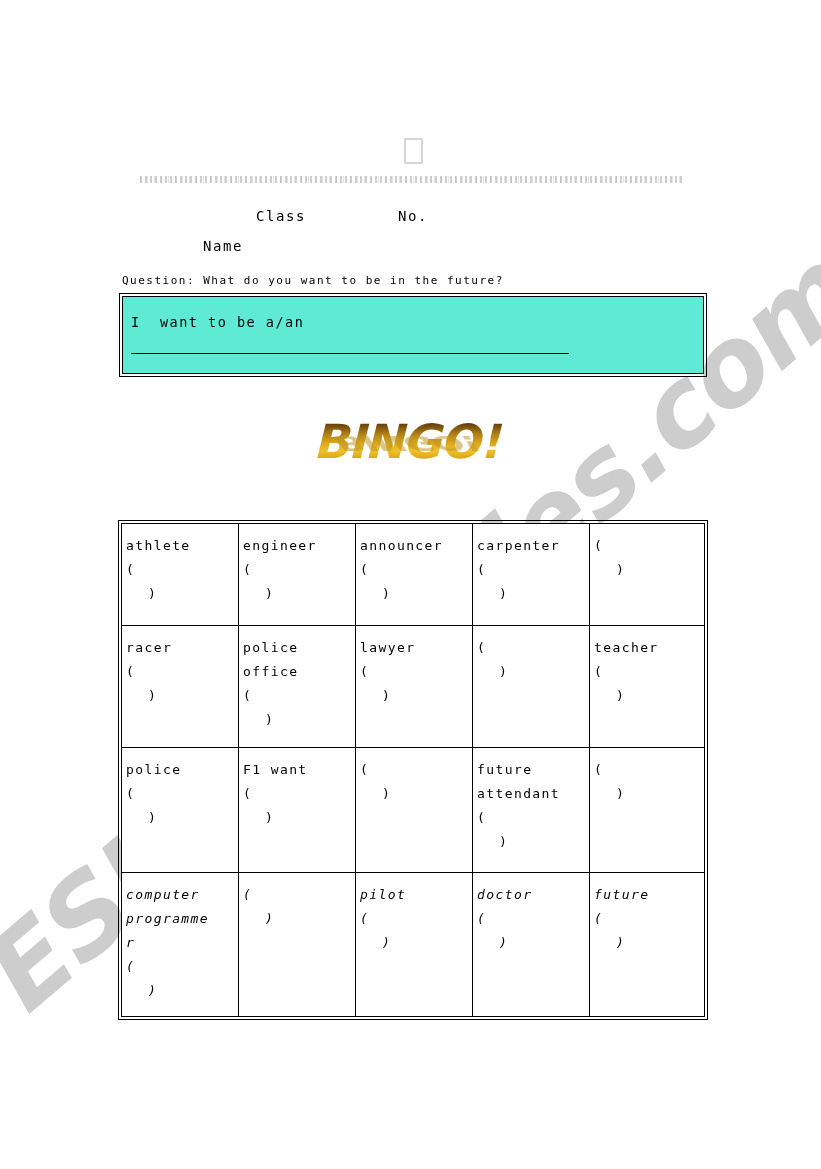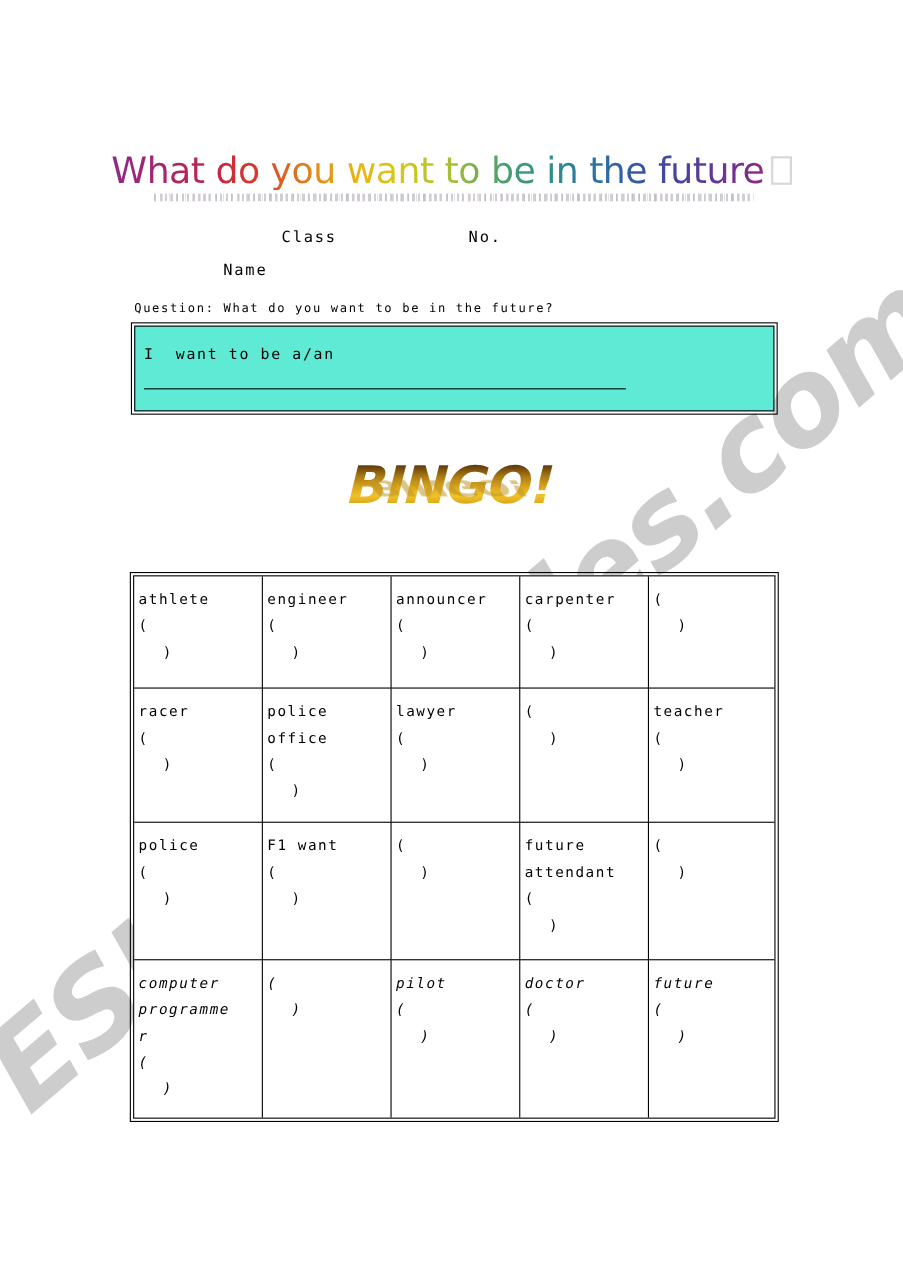--- a/index.html
+++ b/index.html
@@ -107,21 +107,21 @@
     position: absolute;
     left: 0;
     top: 208px;
     width: 821px;
     font-size: 14px;
     letter-spacing: 1.6px;
     color: #000;
     z-index: 6;
   }
   #classline .class-label { position: absolute; left: 256px; top: 0; }
-  #classline .no-label    { position: absolute; left: 426px; top: 0; }
+  #classline .no-label    { position: absolute; left: 398px; top: 0; }
   #classline .name-label  { position: absolute; left: 203px; top: 30px; }
 
   
   #question {
     position: absolute;
     left: 122px;
     top: 274px;
     font-size: 11px;
     letter-spacing: 1.5px;
     color: #000;
@@ -254,21 +254,21 @@
   .cell .paren-open  { margin-left: 0px; }
 </style>
 </head>
 <body>
 
 <div id="page">
 
   <div id="watermark">ESLprintables.com</div>
 
   <div id="title-wrap">
-    <span id="title">What do you want to be in the future</span><span id="title-tofu"></span>
+    <span id="title-tofu"></span>
   </div>
   <div id="title-underline"></div>
 
   <div id="classline">
     <span class="class-label">Class</span>
     <span class="no-label">No.</span>
     <span class="name-label">Name</span>
   </div>
 
   <div id="question">Question: What do you want to be in the future?</div>

